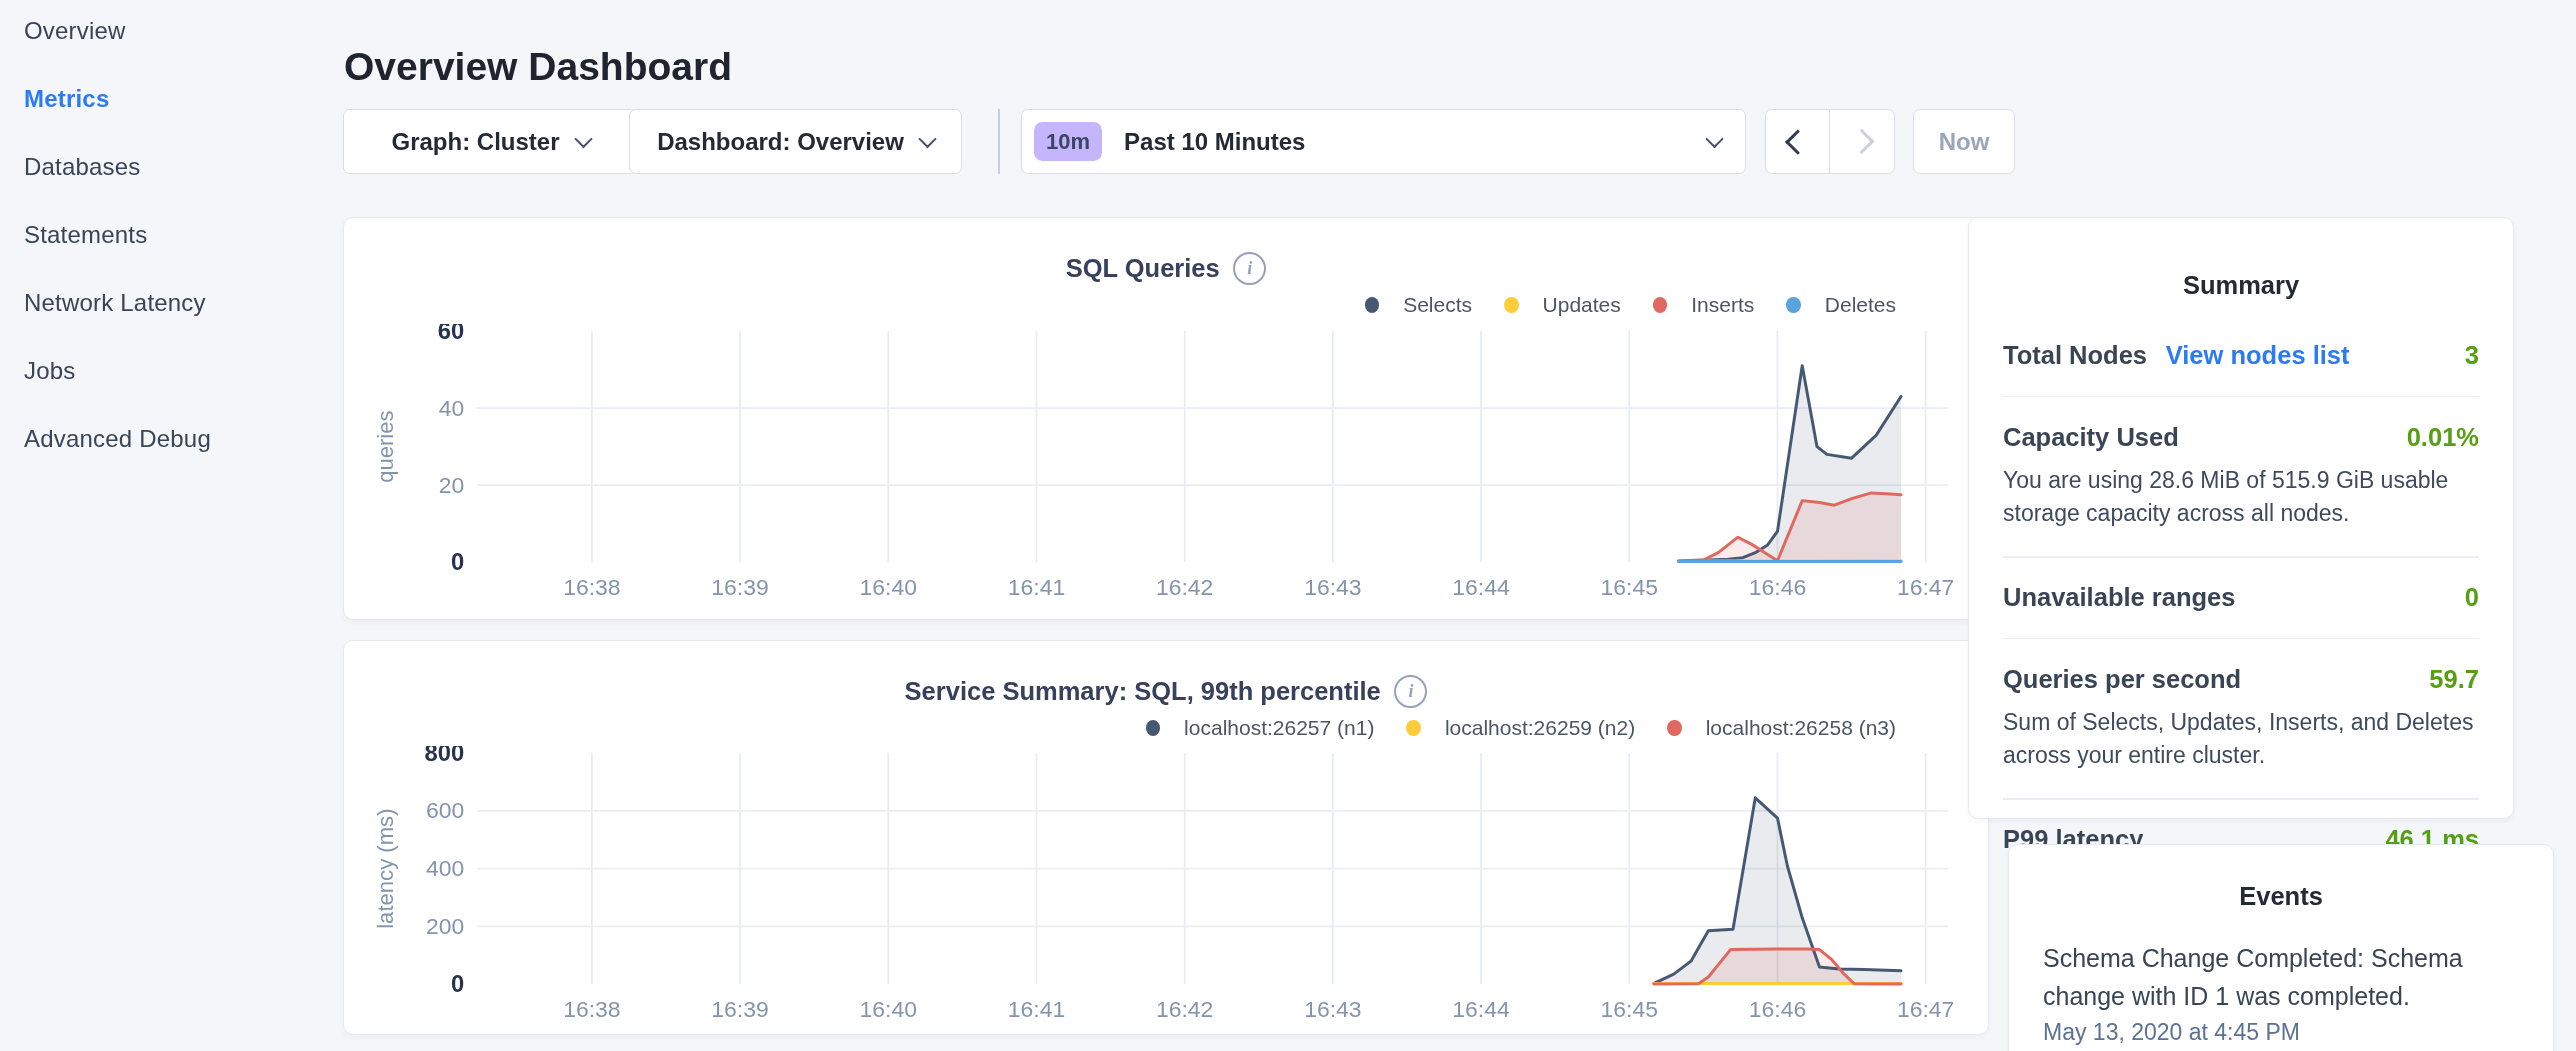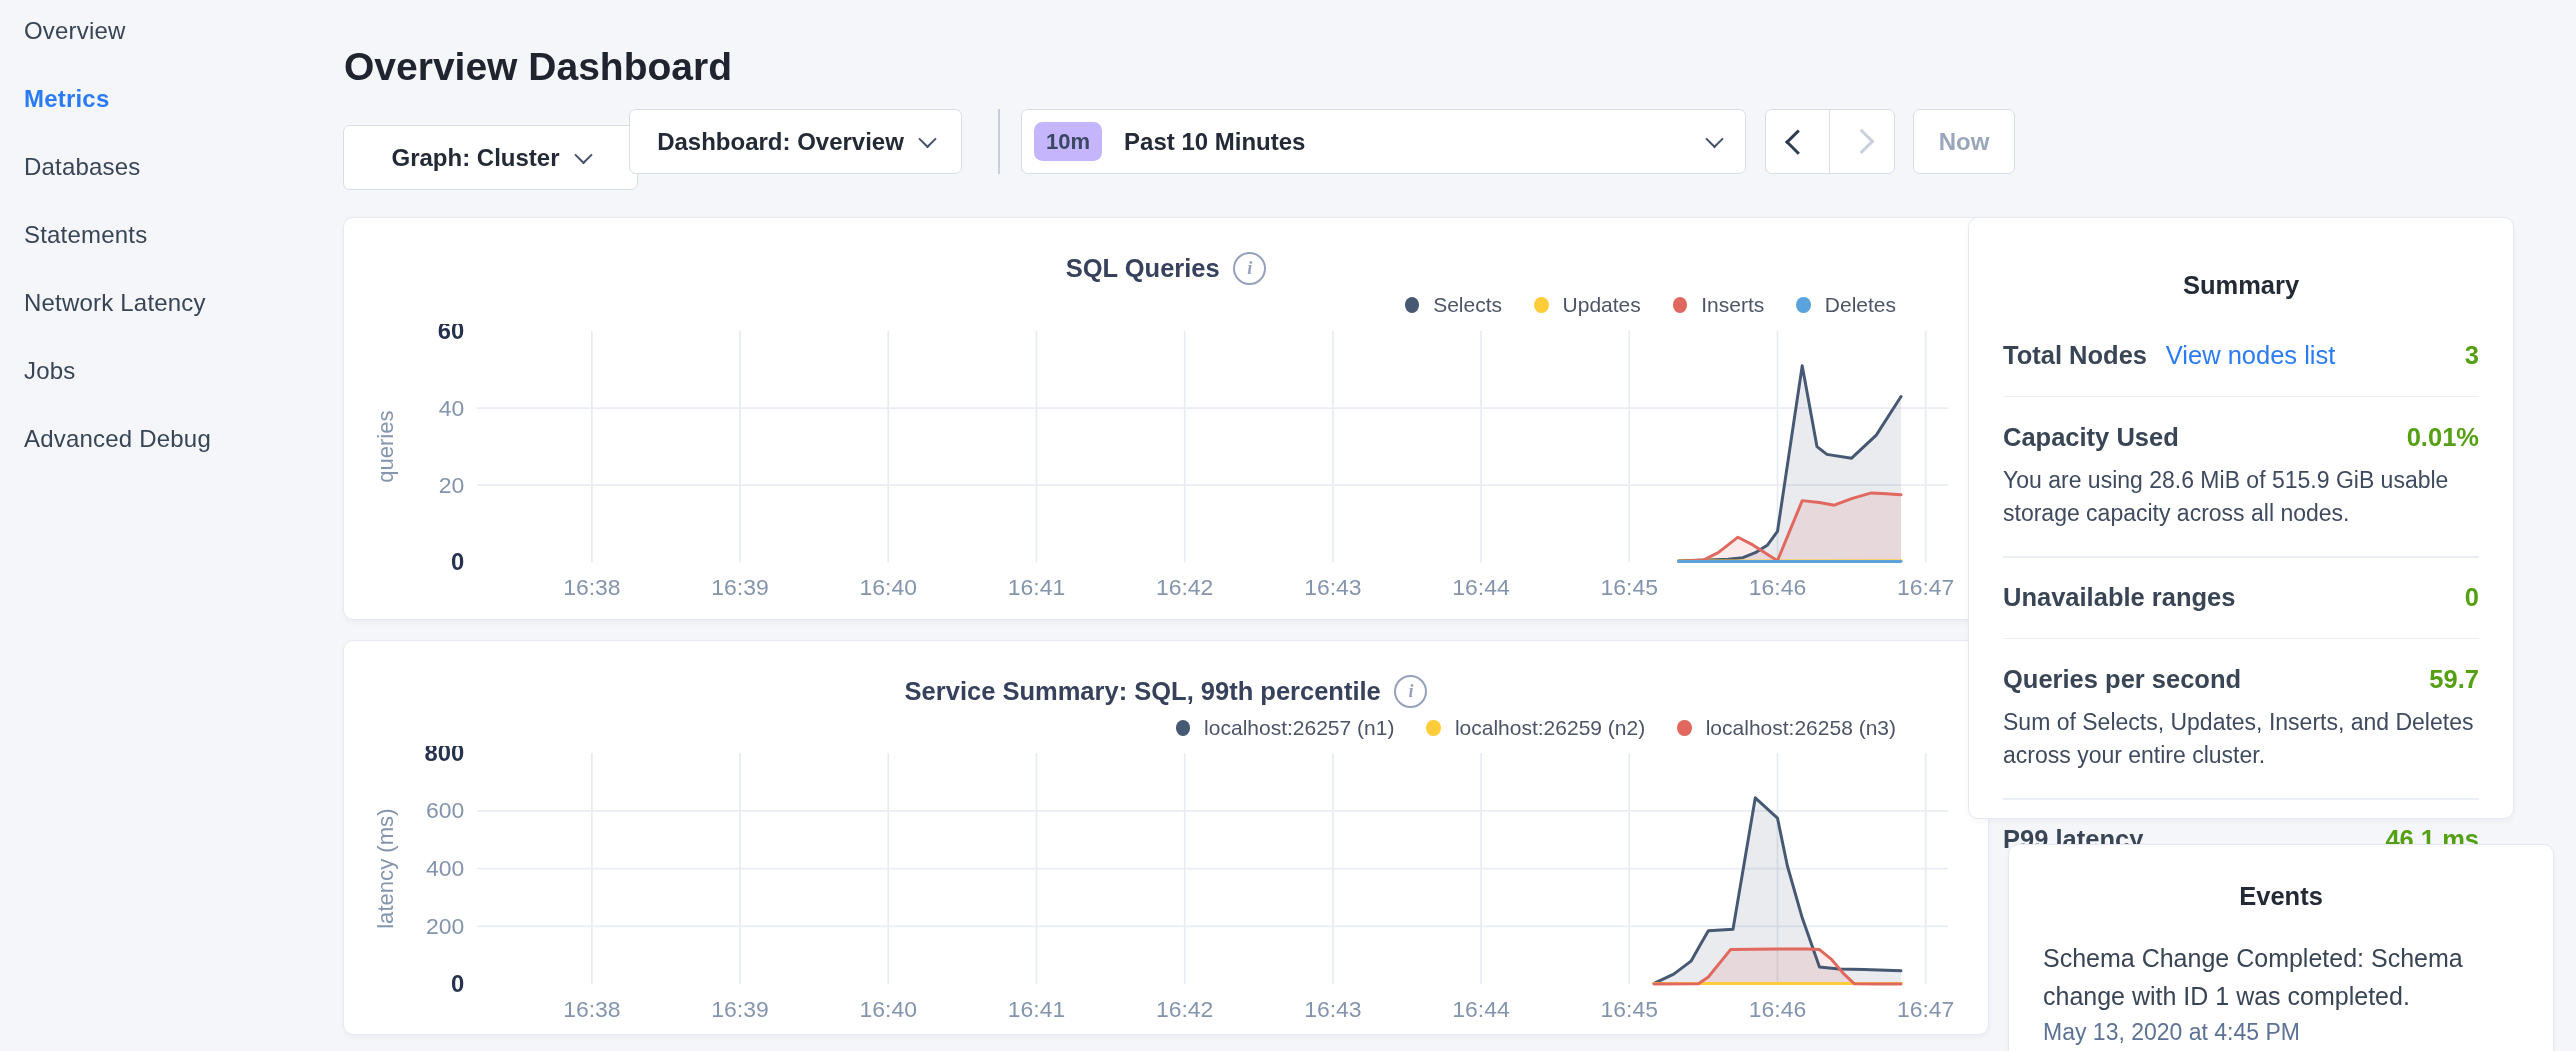--- a/index.html
+++ b/index.html
@@ -33,30 +33,30 @@
   #chart-card-1{left:343px;top:640px;width:1646px;height:395px;}
   #summary-card{left:1968px;top:217px;width:546px;height:602px;padding:16px 34px;}
   #events-card{left:2008px;top:844px;width:546px;height:323px;padding:0 34px;}
   .chart-title-row{position:absolute;left:0;right:0;top:34px;display:flex;justify-content:center;
                    align-items:center;gap:13.6px;}
   .chart-title{font-size:25.5px;font-weight:700;color:#37415c;}
   .info-icon{width:29px;height:29px;border:2.6px solid #97a1bb;border-radius:50%;color:#97a1bb;
              display:flex;align-items:center;justify-content:center;font:700 18px "Liberation Serif",serif;
              font-style:italic;cursor:pointer;}
   .legend{position:absolute;right:92px;top:75px;display:flex;gap:32px;align-items:center;}
-  .legend-item{display:flex;align-items:center;gap:14px;font-size:21px;color:#4c5466;cursor:pointer;}
+  .legend-item{display:flex;align-items:center;gap:24px;font-size:21px;color:#4c5466;cursor:pointer;}
   .legend-dot{width:14.5px;height:16px;border-radius:50%;}
   svg.plot{position:absolute;left:20.4px;width:1607px;height:281px;}
   #chart-svg-0{top:106px;} #chart-svg-1{top:105px;}
   svg text{font-family:"Liberation Sans",sans-serif;}
   
   .panel-title{font-size:25.5px;font-weight:700;color:#242a35;text-align:center;padding-top:37px;}
   .sum-row{display:flex;align-items:baseline;margin-top:5.1px;}
   .sum-label{font-size:25.5px;font-weight:700;color:#394455;}
-  .sum-link{font-size:25.5px;font-weight:400;color:#2b7bf5;margin-left:18.7px;cursor:pointer;}
+  .sum-link{font-size:25.5px;font-weight:700;color:#2b7bf5;margin-left:18.7px;cursor:pointer;}
   .sum-value{margin-left:auto;font-size:25.5px;font-weight:700;color:#55a012;white-space:nowrap;}
   .sum-note{font-size:23px;color:#3f4a5e;line-height:1.45;margin-top:12px;}
   .hdivider{height:1.7px;background:#ebeef4;margin:25.5px 0;}
   .first-gap{margin-top:41px;}
   .event-text{font-size:25px;color:#394455;line-height:1.5;margin-top:29px;}
   .event-time{font-size:23px;color:#5c7194;margin-top:4px;}
 </style>
 </head>
 <body>
 
@@ -67,21 +67,21 @@
     <a class="nav-item active">Metrics</a>
     <a class="nav-item">Databases</a>
     <a class="nav-item">Statements</a>
     <a class="nav-item">Network Latency</a>
     <a class="nav-item">Jobs</a>
     <a class="nav-item">Advanced Debug</a>
   </nav>
 
   <h1 class="page-title">Overview Dashboard</h1>
 
-  <div class="ctl" style="left:343px;width:295px;justify-content:center;gap:17px;margin-top:16px;">
+  <div class="ctl" style="left:343px;width:295px;justify-content:center;gap:17px;">
     <span class="ctl-label">Graph: Cluster</span>
     <span class="chev-down"></span>
   </div>
 
   <div class="ctl" style="left:629px;width:333px;justify-content:center;gap:17px;">
     <span class="ctl-label">Dashboard: Overview</span>
     <span class="chev-down"></span>
   </div>
 
   <div class="vdivider"></div>

